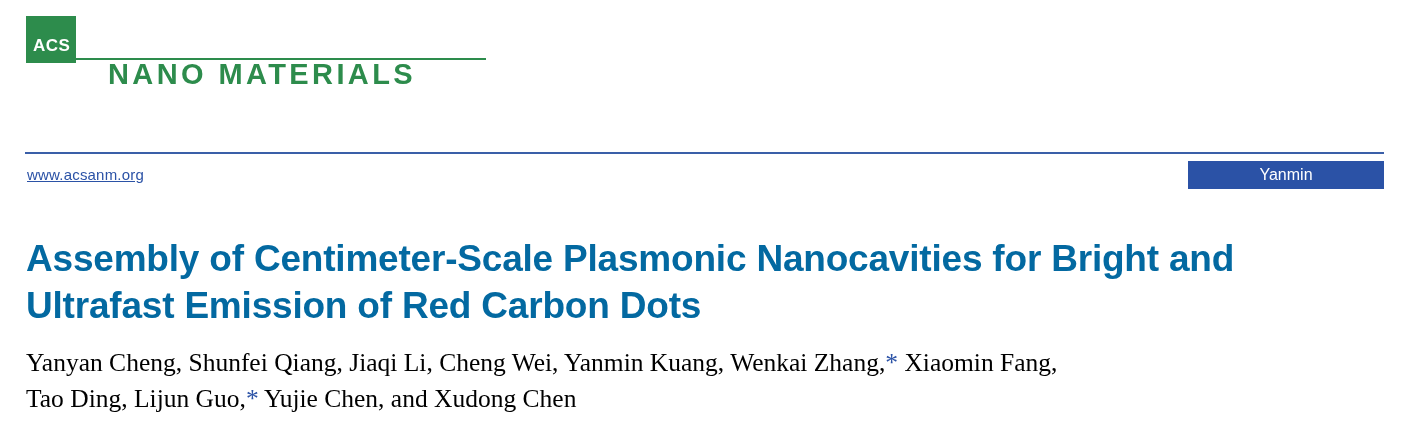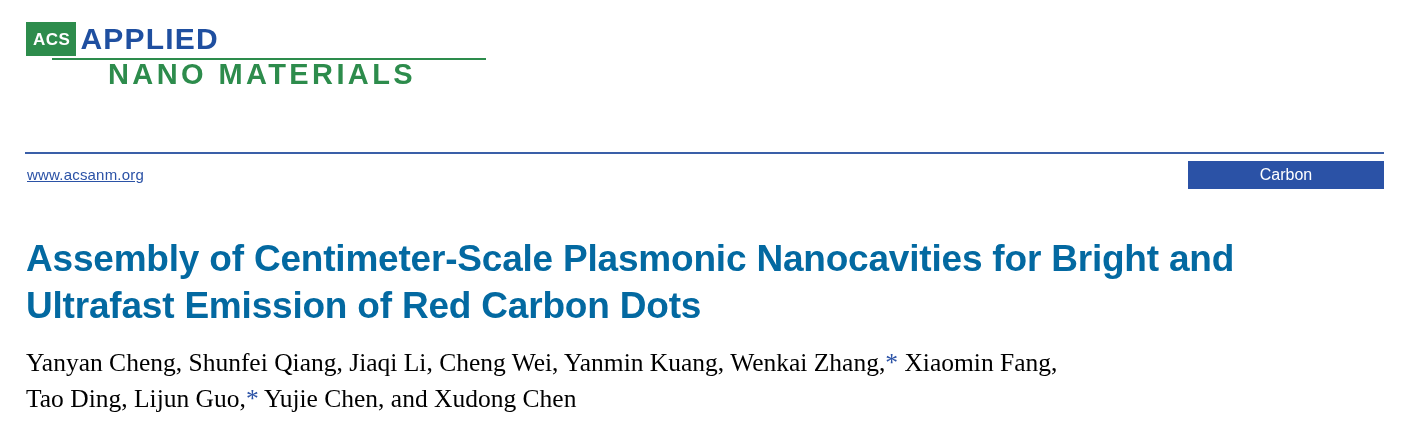--- a/index.html
+++ b/index.html
@@ -33,21 +33,21 @@
     height: 34px;
   }
   .acs-badge {
     background: #2d8c4c;
     color: #ffffff;
     font-family: "Liberation Sans", sans-serif;
     font-weight: bold;
     font-size: 17px;
     letter-spacing: 0.5px;
     line-height: 1;
-    padding: 7px 6px 7px 7px;
+    padding: 20px 6px 7px 7px;
     height: 20px;
     display: flex;
     align-items: center;
   }
   .applied {
     color: #1f4fa0;
     font-family: "Liberation Sans", sans-serif;
     font-weight: bold;
     font-size: 30px;
     letter-spacing: 1.2px;
@@ -135,29 +135,28 @@
   }
 </style>
 </head>
 <body>
 
 <div class="page">
 
   <div class="masthead">
     <div class="masthead-row1">
       <div class="acs-badge">ACS</div>
-      <div class="applied">APPLIED</div>
     </div>
     <div class="masthead-rule"></div>
     <div class="nanomaterials">NANO MATERIALS</div>
   </div>
 
   <div class="header-rule"></div>
   <a class="journal-url" href="#">www.acsanm.org</a>
-  <div class="article-tag">Carbon</div>
+  <div class="article-tag">Yanmin</div>
 
   <h1 class="title">Assembly of Centimeter-Scale Plasmonic Nanocavities for Bright and Ultrafast Emission of Red Carbon Dots</h1>
 
   <div class="authors">
     <span>Yanyan Cheng, Shunfei Qiang, Jiaqi Li, Cheng Wei, Yanmin Kuang, Wenkai Zhang,</span><span class="star">*</span><span> Xiaomin Fang,</span><br>
     <span>Tao Ding, Lijun Guo,</span><span class="star">*</span><span> Yujie Chen, and Xudong Chen</span>
   </div>
 
 </div>
 

